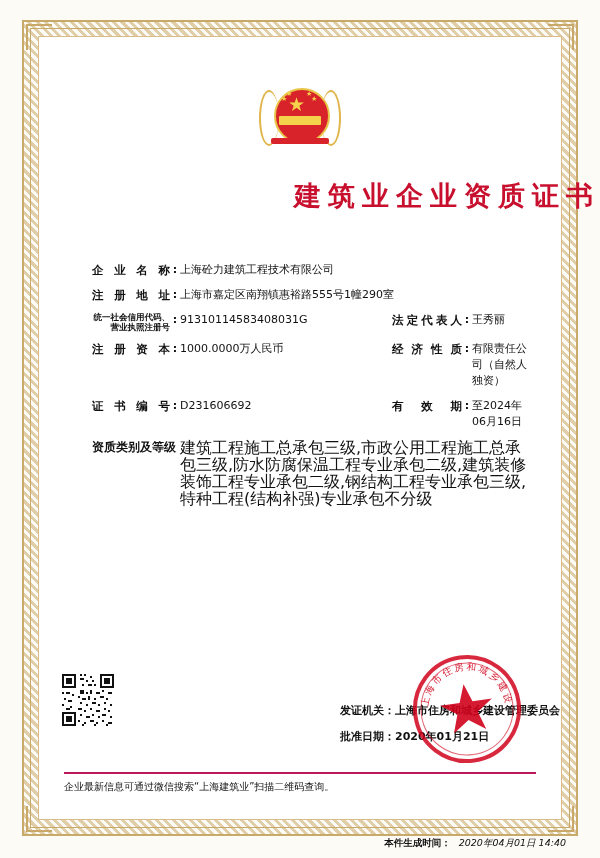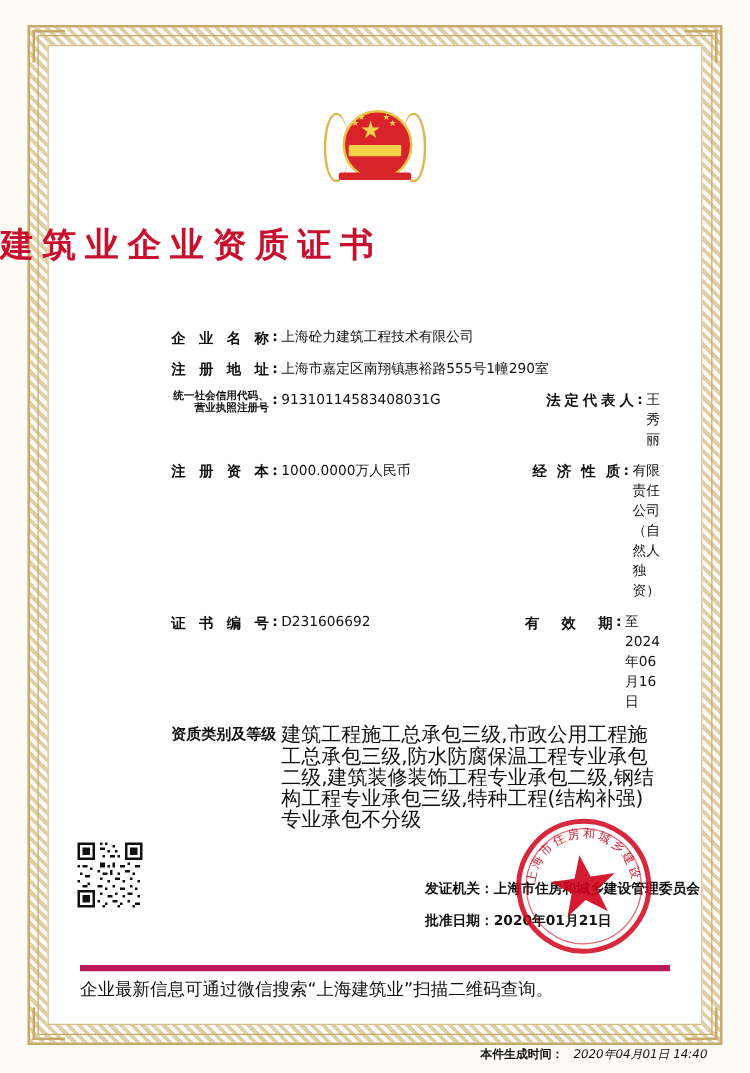--- a/index.html
+++ b/index.html
@@ -133,21 +133,21 @@
     border: 2px solid #e0b54a;
     border-radius: 50%;
   }
   .emblem-wheat-l { left: 2px; border-right: none; }
   .emblem-wheat-r { right: 2px; border-left: none; }
 
   .title {
     position: absolute;
     left: 0; right: 0;
     top: 178px;
-    text-align: left;
+    text-align: right;
     font-family: "DejaVu Serif", "Liberation Serif", serif;
     font-size: 27px;
     font-weight: bold;
     letter-spacing: 7px;
     color: #c8102e;
   }
 
   
   .fields {
     position: absolute;
@@ -155,21 +155,20 @@
     top: 262px;
     right: 72px;
     font-size: 11px;
     line-height: 16px;
     color: #111;
   }
   .row {
     display: flex;
     align-items: flex-start;
     margin-bottom: 9px;
-    margin-left: 45px;
   }
   .lbl {
     font-weight: bold;
     color: #111;
     white-space: nowrap;
     font-size: 11.5px;
   }
   .lbl.spread6 {
     width: 78px;
     display: inline-block;
@@ -242,23 +241,23 @@
     color: #111;
   }
   .issuer .line { white-space: nowrap; }
   .issuer .iv { font-weight: bold; }
 
   .footnote {
     position: absolute;
     left: 64px;
     right: 64px;
     top: 772px;
-    border-top: 5px solid #be185d;
+    border-top: 2px solid #be185d;
     padding-top: 6px;
-    font-size: 14px;
+    font-size: 10px;
     color: #111;
   }
   .gen {
     position: absolute;
     right: 34px;
     bottom: 8px;
     font-size: 9.5px;
     color: #111;
     font-weight: bold;
   }

